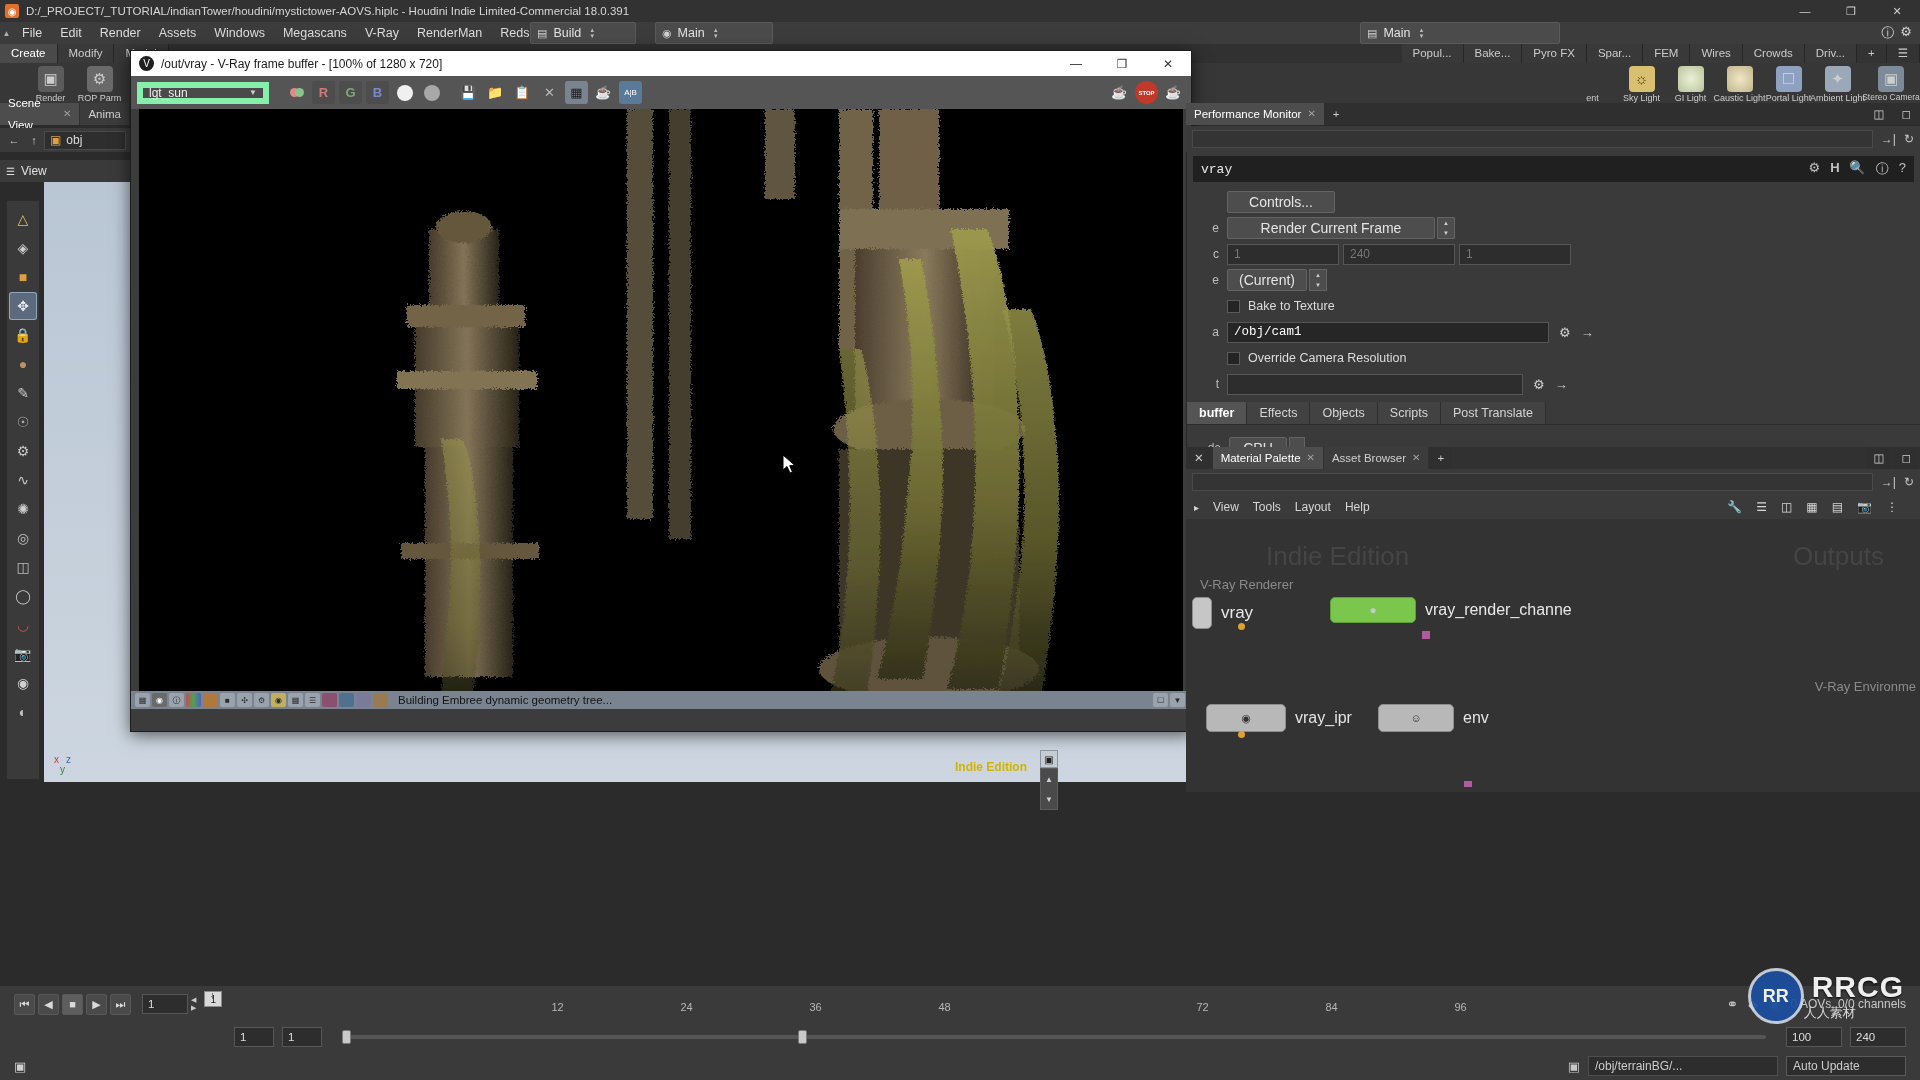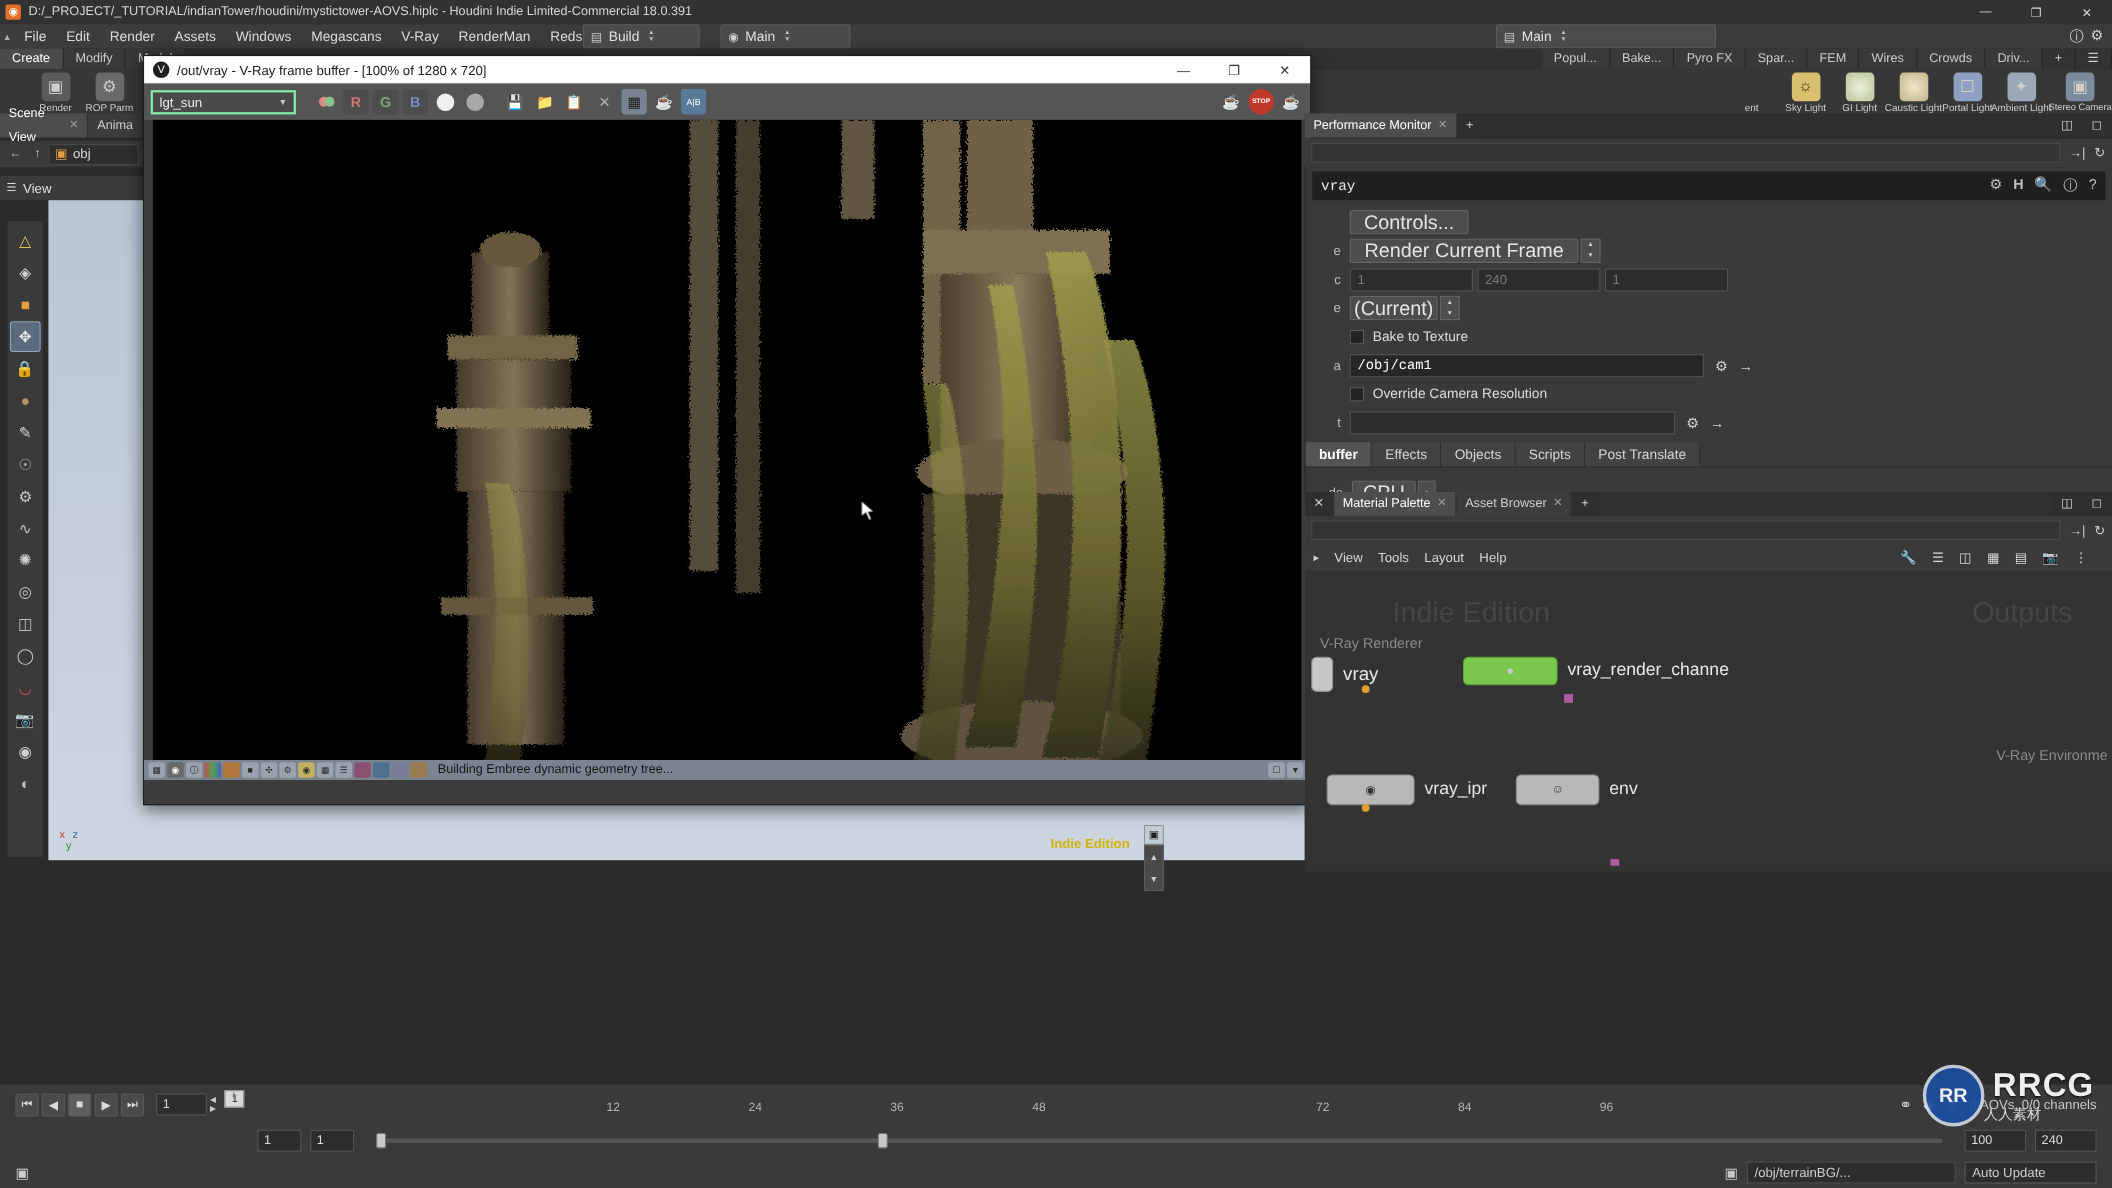--- a/index.html
+++ b/index.html
@@ -74,42 +74,42 @@
   .vfb { position:absolute; left:130px; top:50px; width:1062px; height:682px;
      background:#3c3c3c; border:1px solid #1d1d1d; box-shadow:0 3px 16px rgba(0,0,0,.6); }
   .vfb-title { height:25px; background:#ffffff; display:flex; align-items:center;
      font-size:12px; color:#1a1a1a; }
   .vfb-title .vicon { width:15px;height:15px;margin:0 7px 0 8px;border-radius:50%;
      background:#1f1f1f;color:#fff;font-size:10px;display:flex;align-items:center;justify-content:center;}
   .vfb-wb { display:flex; margin-left:auto; }
   .vfb-wb div { width:46px;height:25px;display:flex;align-items:center;justify-content:center;
      font-size:12px;color:#333; }
   .vfb-toolbar { height:33px; background:#555555; display:flex; align-items:center; padding:0 6px; }
-  .vfb-combo { width:132px; height:22px; background:#4a4a4a; border:2px solid #86efac;
+  .vfb-combo { width:132px; height:22px; background:#4a4a4a; border:6px solid #86efac;
      display:flex; align-items:center; padding:0 6px; font-size:12px; color:#ededed;}
   .vfb-combo .car { margin-left:auto; font-size:8px; color:#cfcfcf; }
   .vfb-tb-btn { width:23px;height:23px;margin-left:4px;border-radius:3px;display:flex;
      align-items:center;justify-content:center;font-size:13px; }
   .vfb-image { position:absolute; left:8px; top:58px; width:1044px; height:594px; background:#000;
      overflow:hidden; }
   .vfb-status { position:absolute; left:0; bottom:22px; width:100%; height:18px; background:#7a8490;
      display:flex; align-items:center; padding:0 4px; }
   .vfb-sbtn { width:15px;height:14px;margin-right:2px;border-radius:2px;background:#9aa3ad;
      display:flex;align-items:center;justify-content:center;font-size:8px;color:#2b2b2b;}
   .vfb-stxt { margin-left:8px; font-size:11.5px; color:#141414;text-align:center; }
 
   
   .rpanel { position:absolute; left:1186px; top:105px; width:734px; height:345px; background:#3a3a3a;
      border-left:1px solid #2a2a2a; }
   .rowline { display:flex; align-items:center; height:24px; margin:2px 0; }
   .lbl-r { width:24px; text-align:right; font-size:12px; color:#bdbdbd; margin-right:8px; }
   .fld { height:21px; background:#2d2d2d; border:1px solid #565656; font-size:12px;
      color:#dddddd; display:flex; align-items:center; padding:0 6px; }
   .btn3d { height:22px; background:#4d4d4d; border:1px solid #646464; border-radius:2px;
-     display:flex; align-items:center; justify-content:center; font-size:18px; color:#e4e4e4; }
+     display:flex; align-items:center; justify-content:center; font-size:14px; color:#e4e4e4; }
   .chk { width:13px;height:13px;background:#242424;border:1px solid #5a5a5a;margin-right:8px; }
   .tabstrip { display:flex; border-bottom:1px solid #2a2a2a; }
   .ptab { height:22px;line-height:22px;padding:0 12px;font-size:12.5px;color:#d4d4d4;
      background:#424242;border-right:1px solid #2e2e2e;}
   .ptab.active { background:#545454; color:#ffffff; font-weight:bold; }
 
   
   .netpane { position:absolute; left:1186px; top:447px; width:734px; height:345px; background:#333333; }
   .nettabbar { height:22px;background:#313131;display:flex;align-items:center; }
   .netmenu { height:24px;background:#3a3a3a;display:flex;align-items:center;padding:0 8px;

